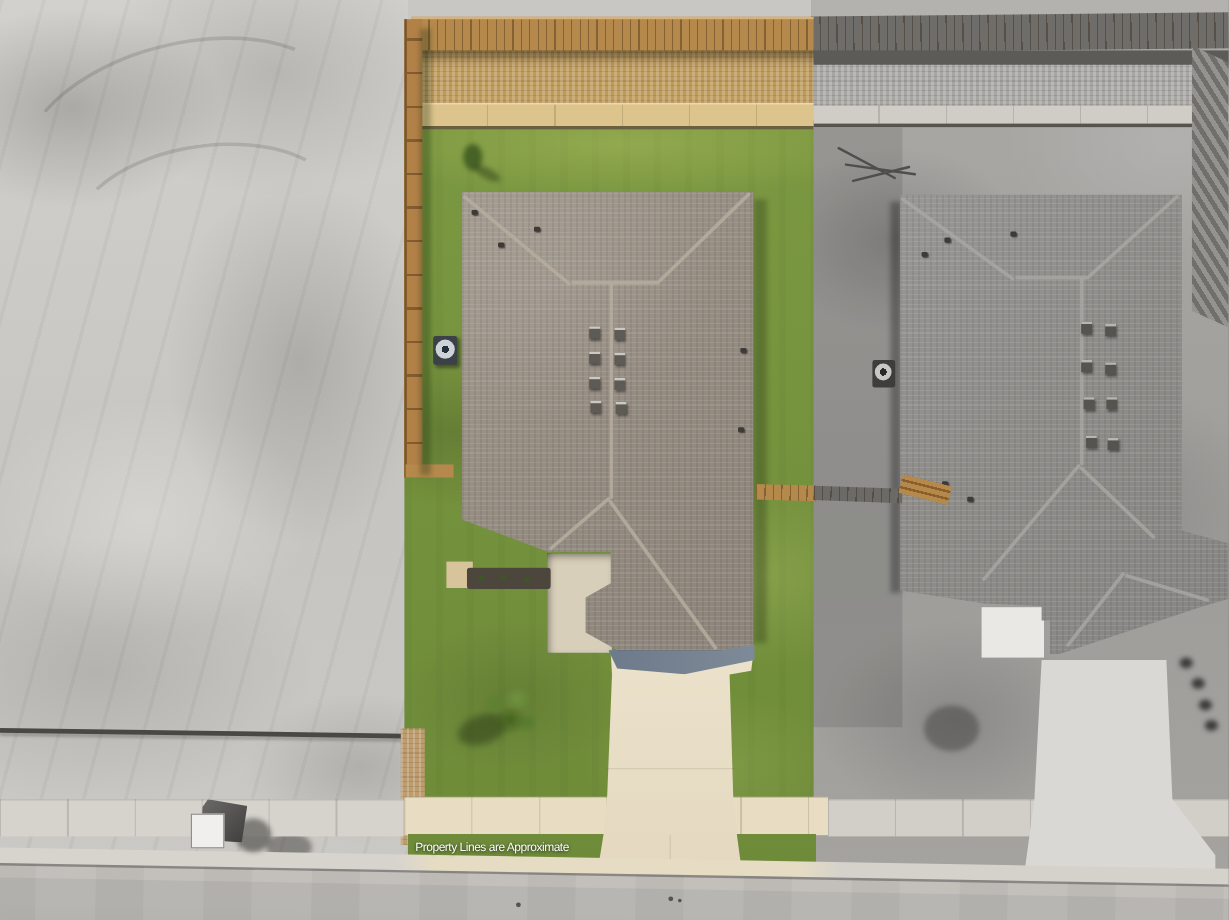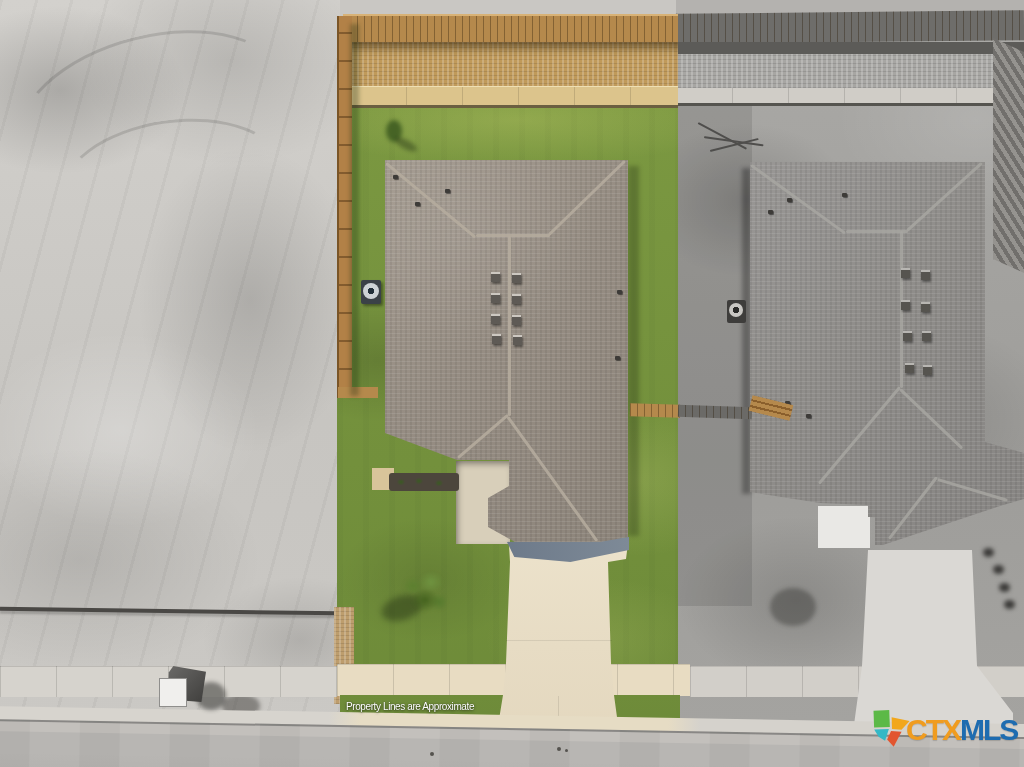--- a/index.html
+++ b/index.html
@@ -196,24 +196,14 @@
   <div class="abs" style="left:430px;top:752px;width:4px;height:4px;border-radius:50%;background:#55534f;"></div>
   <div class="abs" style="left:557px;top:747px;width:4px;height:4px;border-radius:50%;background:#55534f;"></div>
   <div class="abs" style="left:565px;top:749px;width:3px;height:3px;border-radius:50%;background:#55534f;"></div>
 
   <div class="abs blob" style="left:196px;top:682px;width:30px;height:28px;background:rgba(20,19,18,.45);"></div>
   <div class="abs" style="left:168px;top:666px;width:38px;height:36px;background:linear-gradient(135deg,#6b6a68,#3f3e3c);clip-path:polygon(14% 0,100% 16%,88% 100%,38% 96%,0 64%,2% 18%);"></div>
   <div class="abs" style="left:159px;top:678px;width:26px;height:27px;background:#f0efed;border:1px solid #8f8e8c;"></div>
 
   <div class="abs watermark">Property Lines are Approximate</div>
 
-  <div class="abs logo">
-    <svg width="44" height="42" viewBox="0 0 40 40" style="transform:rotate(-2deg);">
-      <polygon points="4,1 19,1 19,17 4,17" fill="#5CB947"></polygon>
-      <polygon points="21,8 38,12 30,20 21,19" fill="#F2A71B"></polygon>
-      <polygon points="4,19 18,19 14,30 8,26" fill="#35B8C6"></polygon>
-      <polygon points="20,21 30,22 22,36 16,29" fill="#E2552F"></polygon>
-    </svg>
-    <span class="word ctx" style="color:#F09C1E;">CTX</span>
-    <span class="word" style="color:#1E6CB0;">MLS</span>
-  </div>
 
 </div>
 
 </body></html>

